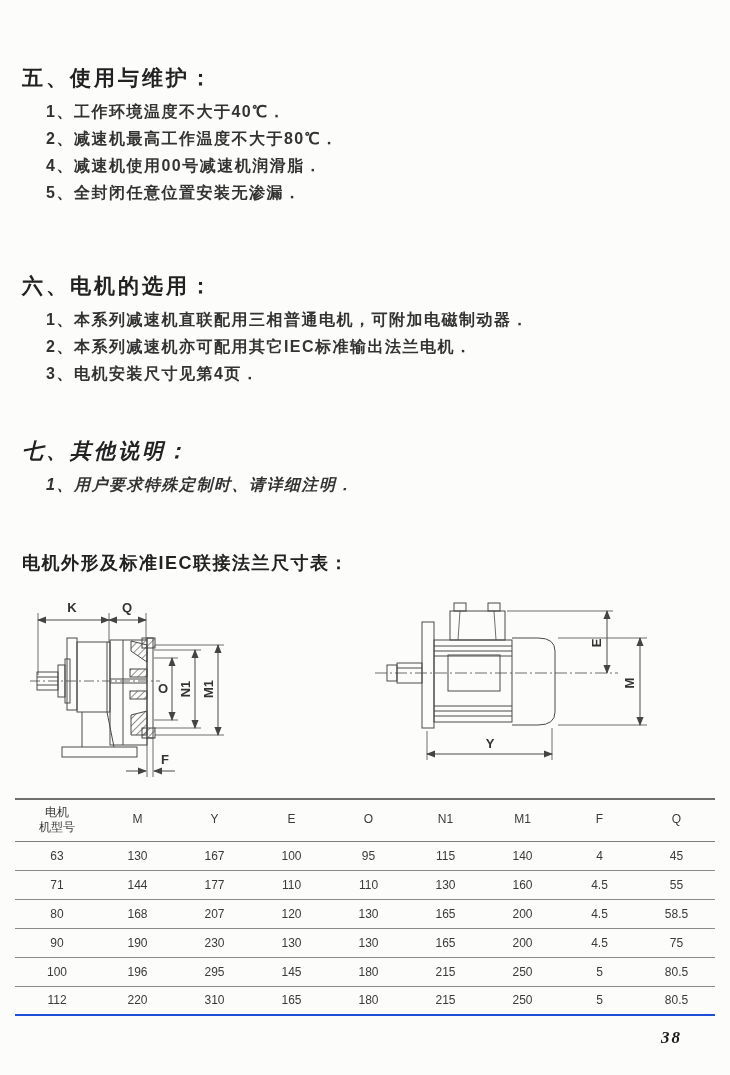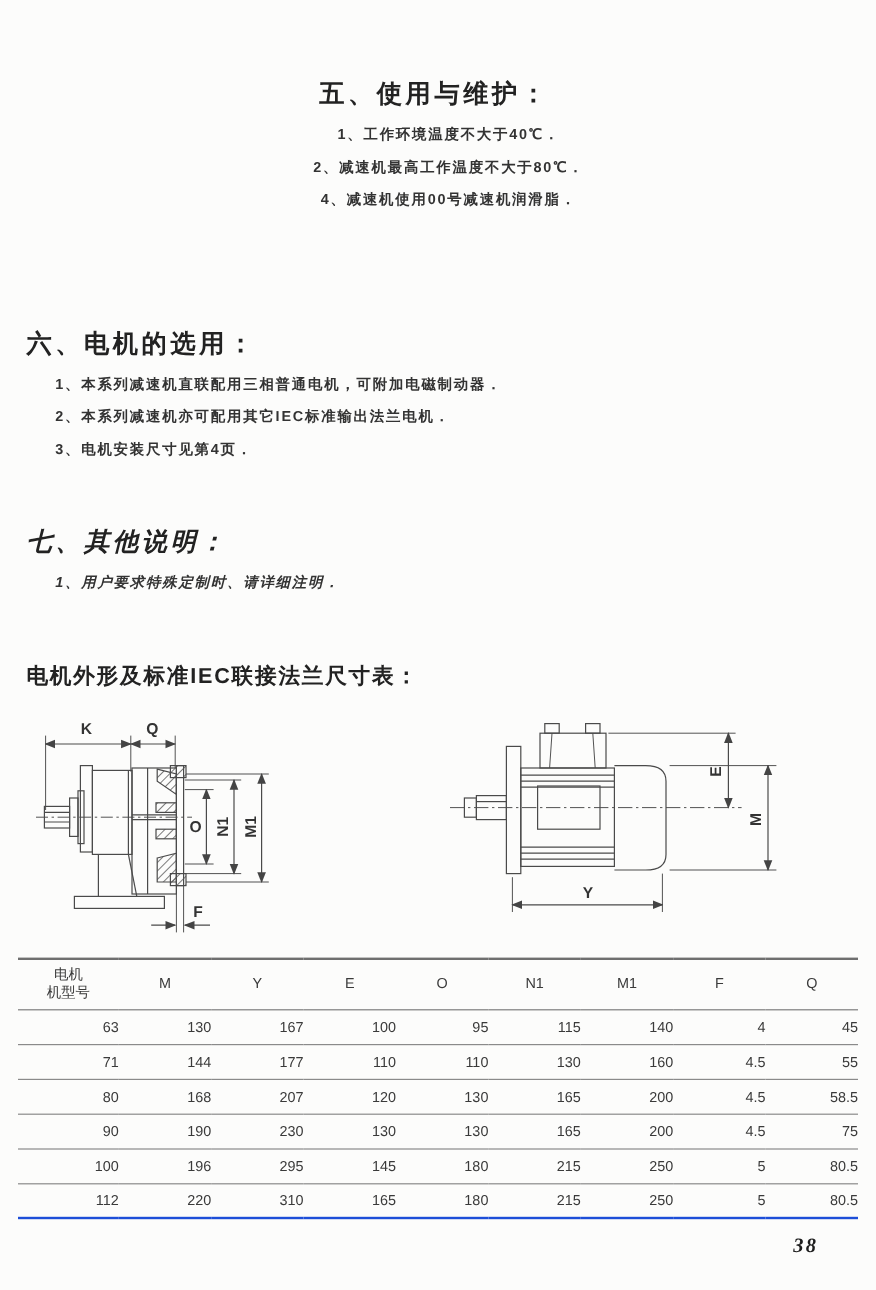--- a/index.html
+++ b/index.html
@@ -8,24 +8,24 @@
     position:relative; width:730px; height:1075px; margin:0 auto;
     background:#fcfcfb; color:#2b2b2b; overflow:hidden;
     font-family:"Liberation Sans", sans-serif;
   }
   .sec { position:absolute; left:22px; right:28px; }
   .sec h2 {
     font-size:21px; font-weight:bold; letter-spacing:3px; color:#222;
   }
   .sec ul { list-style:none; margin:13px 0 0 24px; }
   .sec li {
-    font-size:12px; font-weight:bold; letter-spacing:1.5px;
+    font-size:16px; font-weight:bold; letter-spacing:1.5px;
     color:#333; margin-bottom:13px; line-height:14px;
   }
-  #sec-5 { top:64px;text-align:center; }
+  #sec-5 { top:64px; }
   #sec-6 { top:272px; }
   #sec-7 { top:437px;font-style:italic; }
   .table-title {
     position:absolute; left:22px; top:551px;
     font-size:18px; font-weight:bold; letter-spacing:1.5px; color:#222;
   }
   svg.draw { position:absolute; }
   #draw-left  { left:28px;  top:595px; width:330px; height:200px; }
   #draw-right { left:370px; top:595px; width:300px; height:200px; }
   svg.draw text {
@@ -39,38 +39,39 @@
   }
   .dim-table col.model-col { width:84px; }
   .dim-table th, .dim-table td {
     text-align:center; vertical-align:middle; color:#3a3a3a;
     font-size:12px; font-weight:normal; padding:0;
   }
   .dim-table thead tr { border-bottom:1.5px solid #7d7d7d; }
   .dim-table thead th { height:42px; white-space:pre-line; line-height:1.3; font-size:12px; }
   .dim-table tbody tr { border-bottom:1.5px solid #8a8a8a; }
   .dim-table tbody tr:last-child { border-bottom:none; }
-  .dim-table tbody td { height:29px;text-align:right; }
+  .dim-table tbody td { height:29px; }
   .page-num {
     position:absolute; right:48px; top:1028px;
     font-family:"Liberation Serif", serif; font-style:italic; font-weight:bold;
     font-size:17px; color:#1d1d1d; letter-spacing:2px;
   }
 </style>
 </head>
 <body>
 
 <div class="page">
 
   <div class="sec" id="sec-5">
     <h2>五、使用与维护：</h2>
     <ul>
         <li>1、工作环境温度不大于40℃．</li>
         <li>2、减速机最高工作温度不大于80℃．</li>
         <li>4、减速机使用00号减速机润滑脂．</li>
+        <li>5、全封闭任意位置安装无渗漏．</li>
       </ul>
   </div>
 
   <div class="sec" id="sec-6">
     <h2>六、电机的选用：</h2>
     <ul>
         <li>1、本系列减速机直联配用三相普通电机，可附加电磁制动器．</li>
         <li>2、本系列减速机亦可配用其它IEC标准输出法兰电机．</li>
         <li>3、电机安装尺寸见第4页．</li>
       </ul>

